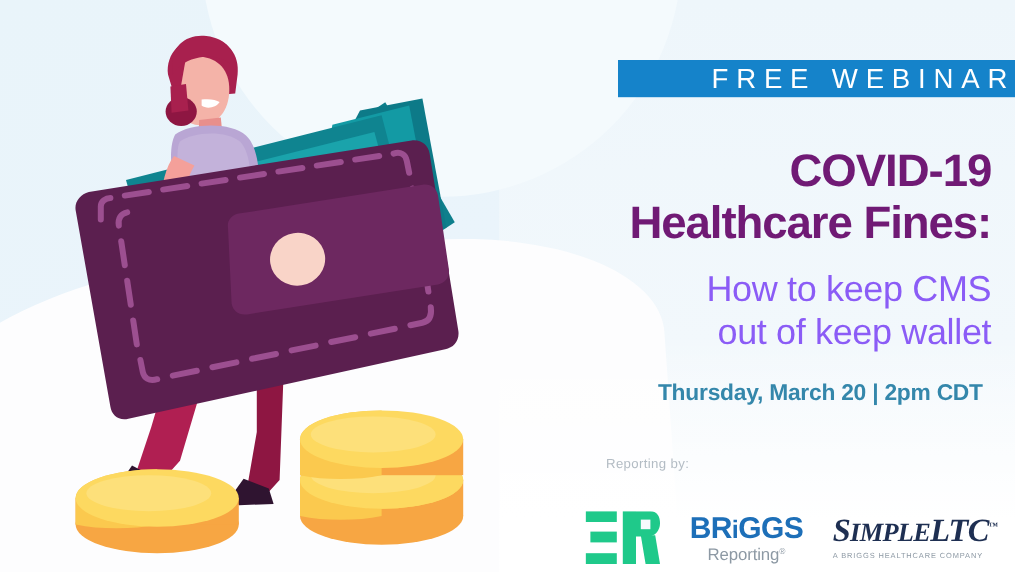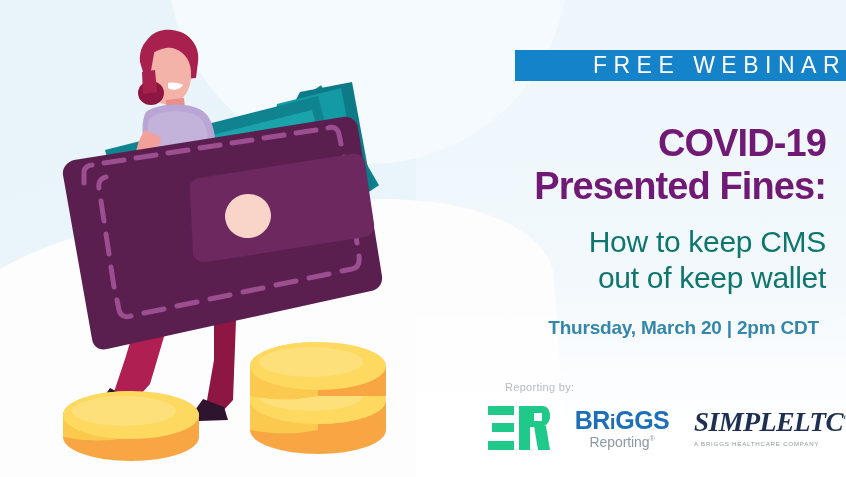--- a/index.html
+++ b/index.html
@@ -110,21 +110,21 @@
     letter-spacing: -0.9px;
   }
   .headline div { white-space: nowrap; }
 
   .subhead {
     position: absolute;
     left: 0;
     top: 224px;
     width: 356px;
     text-align: right;
-    color: #0f766e;
+    color: #8b5cf6;
     font-size: 30px;
     font-weight: 400;
     line-height: 1.2;
     letter-spacing: -0.3px;
   }
   .subhead div { white-space: nowrap; }
 
   .datetime {
     position: absolute;
     left: 0;
@@ -143,21 +143,21 @@
     position: absolute;
     left: 35px;
     top: 381px;
     color: #b3bcc4;
     font-size: 11px;
     letter-spacing: 0.3px;
   }
   .logos {
     position: absolute;
     left: 18px;
-    top: 400px;
+    top: 420px;
     width: 340px;
     height: 56px;
     display: flex;
     align-items: center;
     gap: 20px;
   }
   .logo-er { width: 62px; height: 44px; }
   .logo-briggs {
     width: 104px;
     text-align: center;
@@ -184,21 +184,21 @@
   }
   .logo-simple .simple-word {
     color: #1e2f52;
     font-family: "Liberation Serif", serif;
     font-style: italic;
     font-size: 27px;
     font-weight: bold;
     letter-spacing: -0.6px;
     white-space: nowrap;
   }
-  .logo-simple .simple-word .sm { font-size: 28px; }
+  .logo-simple .simple-word .sm { font-size: 22px; }
   .logo-simple .simple-word sup { font-size: 8px; vertical-align: super; font-style: normal; }
   .logo-simple .simple-sub {
     color: #8d99a4;
     font-size: 6.2px;
     letter-spacing: 0.75px;
     margin-top: 5px;
     white-space: nowrap;
   }
 </style>
 </head>
@@ -315,21 +315,21 @@
   </div>
 
   <div class="content">
 
     <div class="free-banner">
       <span class="free-banner-text">FREE WEBINAR</span>
     </div>
 
     <div class="headline">
       <div>COVID-19</div>
-      <div>Presented Fines:</div>
+      <div>Healthcare Fines:</div>
     </div>
 
     <div class="subhead">
       <div>How to keep CMS</div>
       <div>out of keep wallet</div>
     </div>
 
     <div class="datetime">Thursday, March 20 | 2pm CDT</div>
 
     <div class="presented-by">Reporting by:</div>

